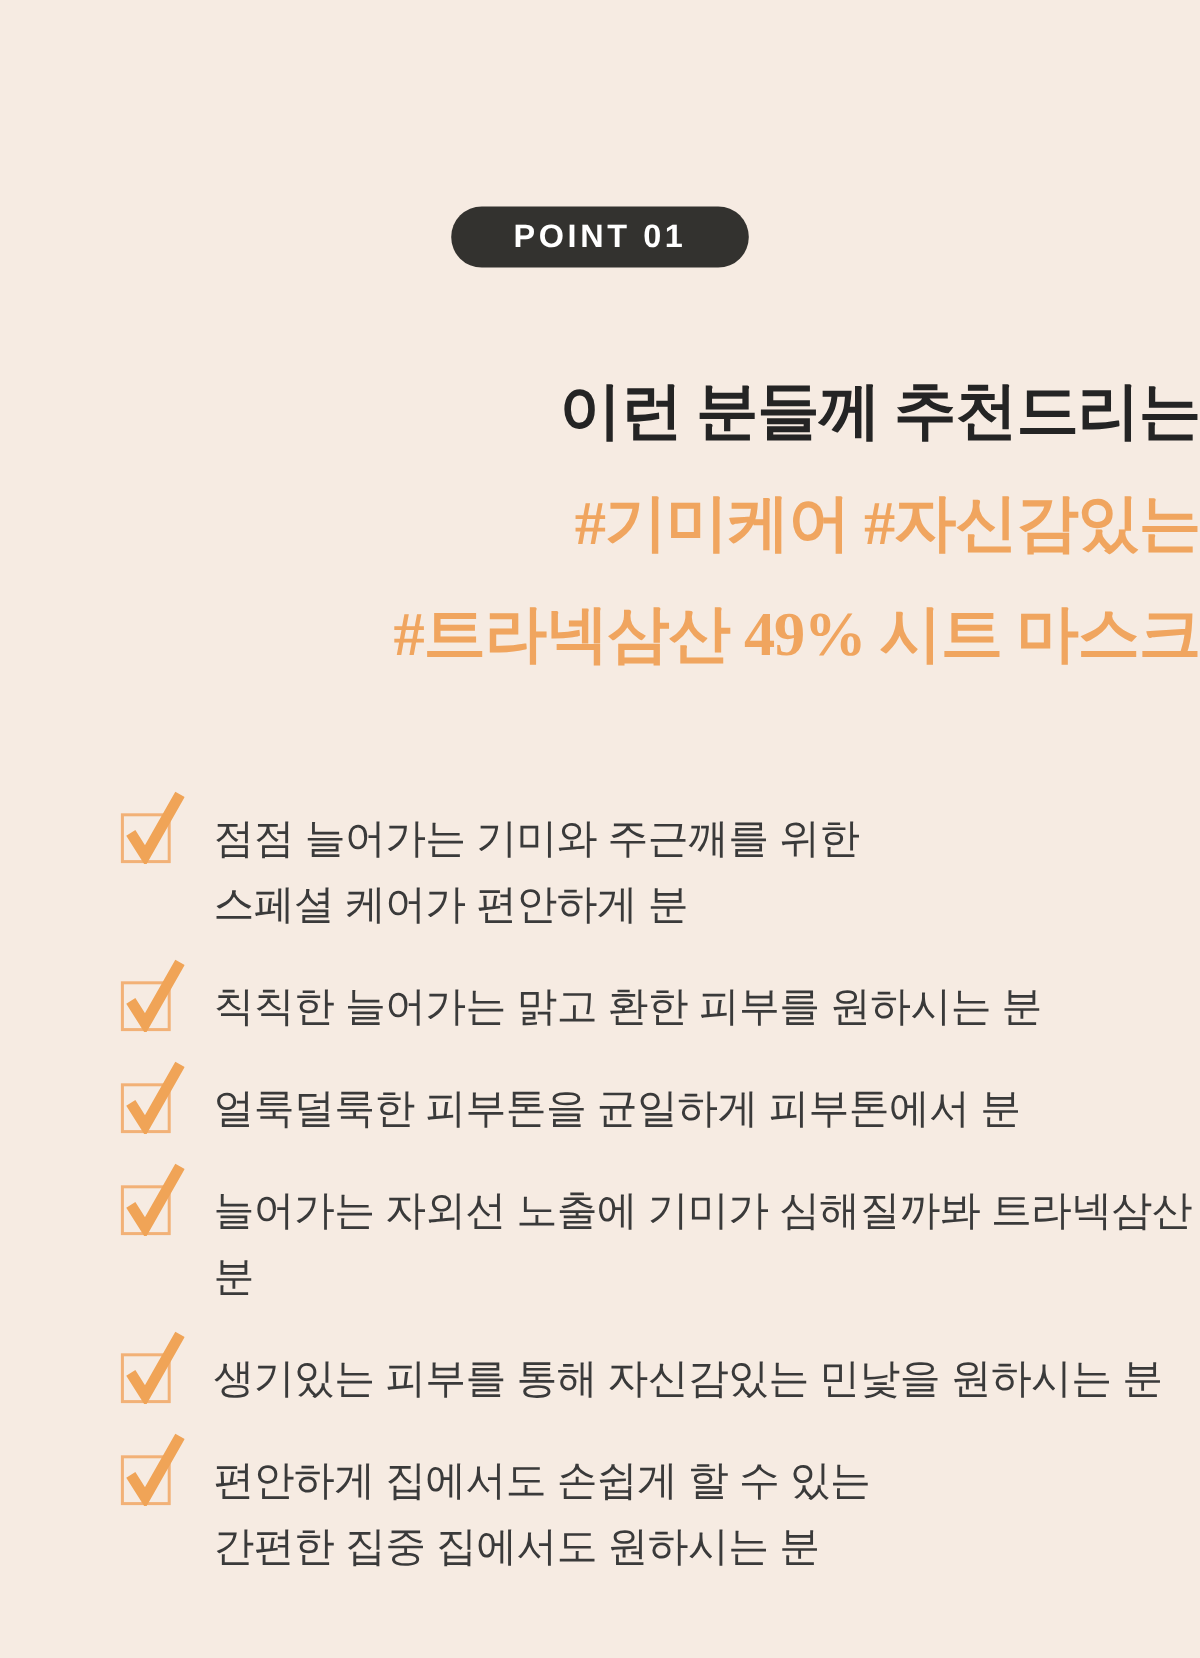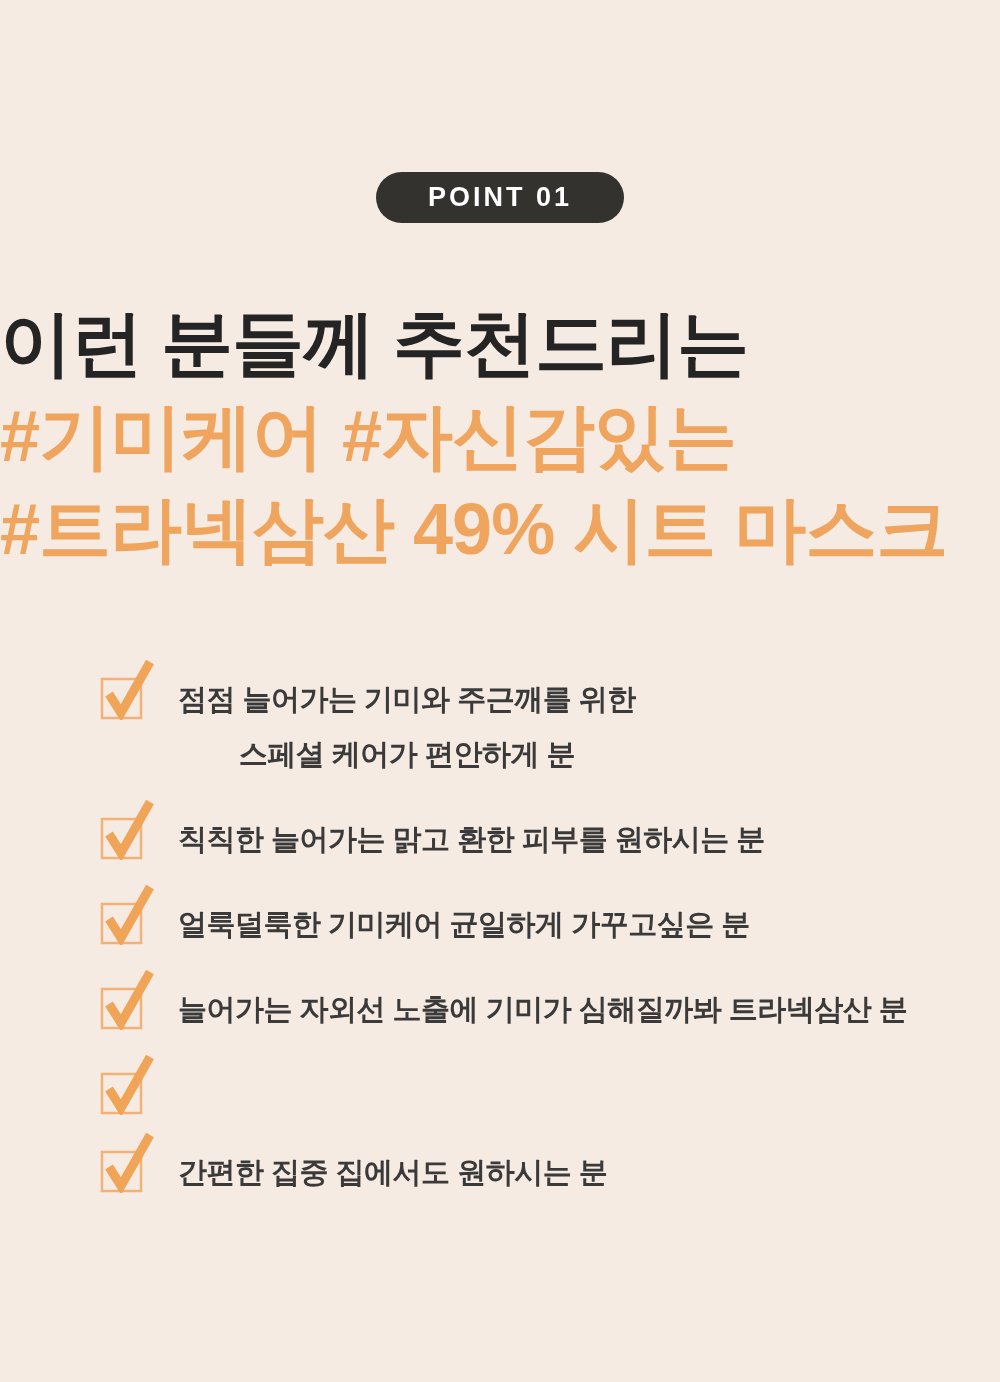--- a/index.html
+++ b/index.html
@@ -25,49 +25,49 @@
     color: #ffffff;
     font-size: 27px;
     font-weight: bold;
     letter-spacing: 3px;
     padding: 12px 52px;
     border-radius: 28px;
     line-height: 1;
   }
   .headline {
     margin-top: 74px;
-    text-align: left;
+    text-align: right;
     font-weight: 800;
-    font-size: 72px;
+    font-size: 52px;
     line-height: 93px;
     letter-spacing: -1px;
+    font-family: Liberation Serif, serif;
   }
   .headline .dark { color: #242424; display: block; }
   .headline .accent { color: #f0a55f; display: block; }
   .checklist {
     margin-top: 96px;
     padding-left: 100px;
   }
   .check-row {
     display: flex;
     align-items: flex-start;
     column-gap: 24px;
     margin-bottom: 30px;
   }
   .check-icon {
     flex: 0 0 auto;
     margin-top: -14px;
   }
   .check-text {
-    font-size: 29px;
+    font-size: 34px;
     line-height: 55px;
     color: #3a3a3a;
-    font-weight: 700;
+    font-weight: 400;
     letter-spacing: -0.5px;
-    text-align: center;
   }
   .check-text span { display: block; }
 </style>
 </head>
 <body>
 
 <div class="page">
 
   <div class="badge">POINT 01</div>
 
@@ -99,45 +99,49 @@
         <span>칙칙한 늘어가는 맑고 환한 피부를 원하시는 분</span>
       </div>
     </div>
 
     <div class="check-row">
       <svg class="check-icon" width="54" height="62" viewBox="0 0 54 62">
         <rect x="2" y="21" width="39" height="39" fill="none" stroke="#f2b177" stroke-width="2.5"></rect>
         <polyline points="9,36 21,55 50,4" fill="none" stroke="#f0a457" stroke-width="9"></polyline>
       </svg>
       <div class="check-text">
-        <span>얼룩덜룩한 기미케어 균일하게 가꾸고싶은 분</span>
+        <span>얼룩덜룩한 피부톤을 균일하게 피부톤에서 분</span>
       </div>
     </div>
 
     <div class="check-row">
       <svg class="check-icon" width="54" height="62" viewBox="0 0 54 62">
         <rect x="2" y="21" width="39" height="39" fill="none" stroke="#f2b177" stroke-width="2.5"></rect>
         <polyline points="9,36 21,55 50,4" fill="none" stroke="#f0a457" stroke-width="9"></polyline>
       </svg>
       <div class="check-text">
         <span>늘어가는 자외선 노출에 기미가 심해질까봐 트라넥삼산 분</span>
       </div>
     </div>
 
     <div class="check-row">
       <svg class="check-icon" width="54" height="62" viewBox="0 0 54 62">
         <rect x="2" y="21" width="39" height="39" fill="none" stroke="#f2b177" stroke-width="2.5"></rect>
         <polyline points="9,36 21,55 50,4" fill="none" stroke="#f0a457" stroke-width="9"></polyline>
       </svg>
+      <div class="check-text">
+        <span>생기있는 피부를 통해 자신감있는 민낯을 원하시는 분</span>
+      </div>
     </div>
 
     <div class="check-row">
       <svg class="check-icon" width="54" height="62" viewBox="0 0 54 62">
         <rect x="2" y="21" width="39" height="39" fill="none" stroke="#f2b177" stroke-width="2.5"></rect>
         <polyline points="9,36 21,55 50,4" fill="none" stroke="#f0a457" stroke-width="9"></polyline>
       </svg>
       <div class="check-text">
+        <span>편안하게 집에서도 손쉽게 할 수 있는</span>
         <span>간편한 집중 집에서도 원하시는 분</span>
       </div>
     </div>
 
   </div>
 </div>
 
 </body></html>

